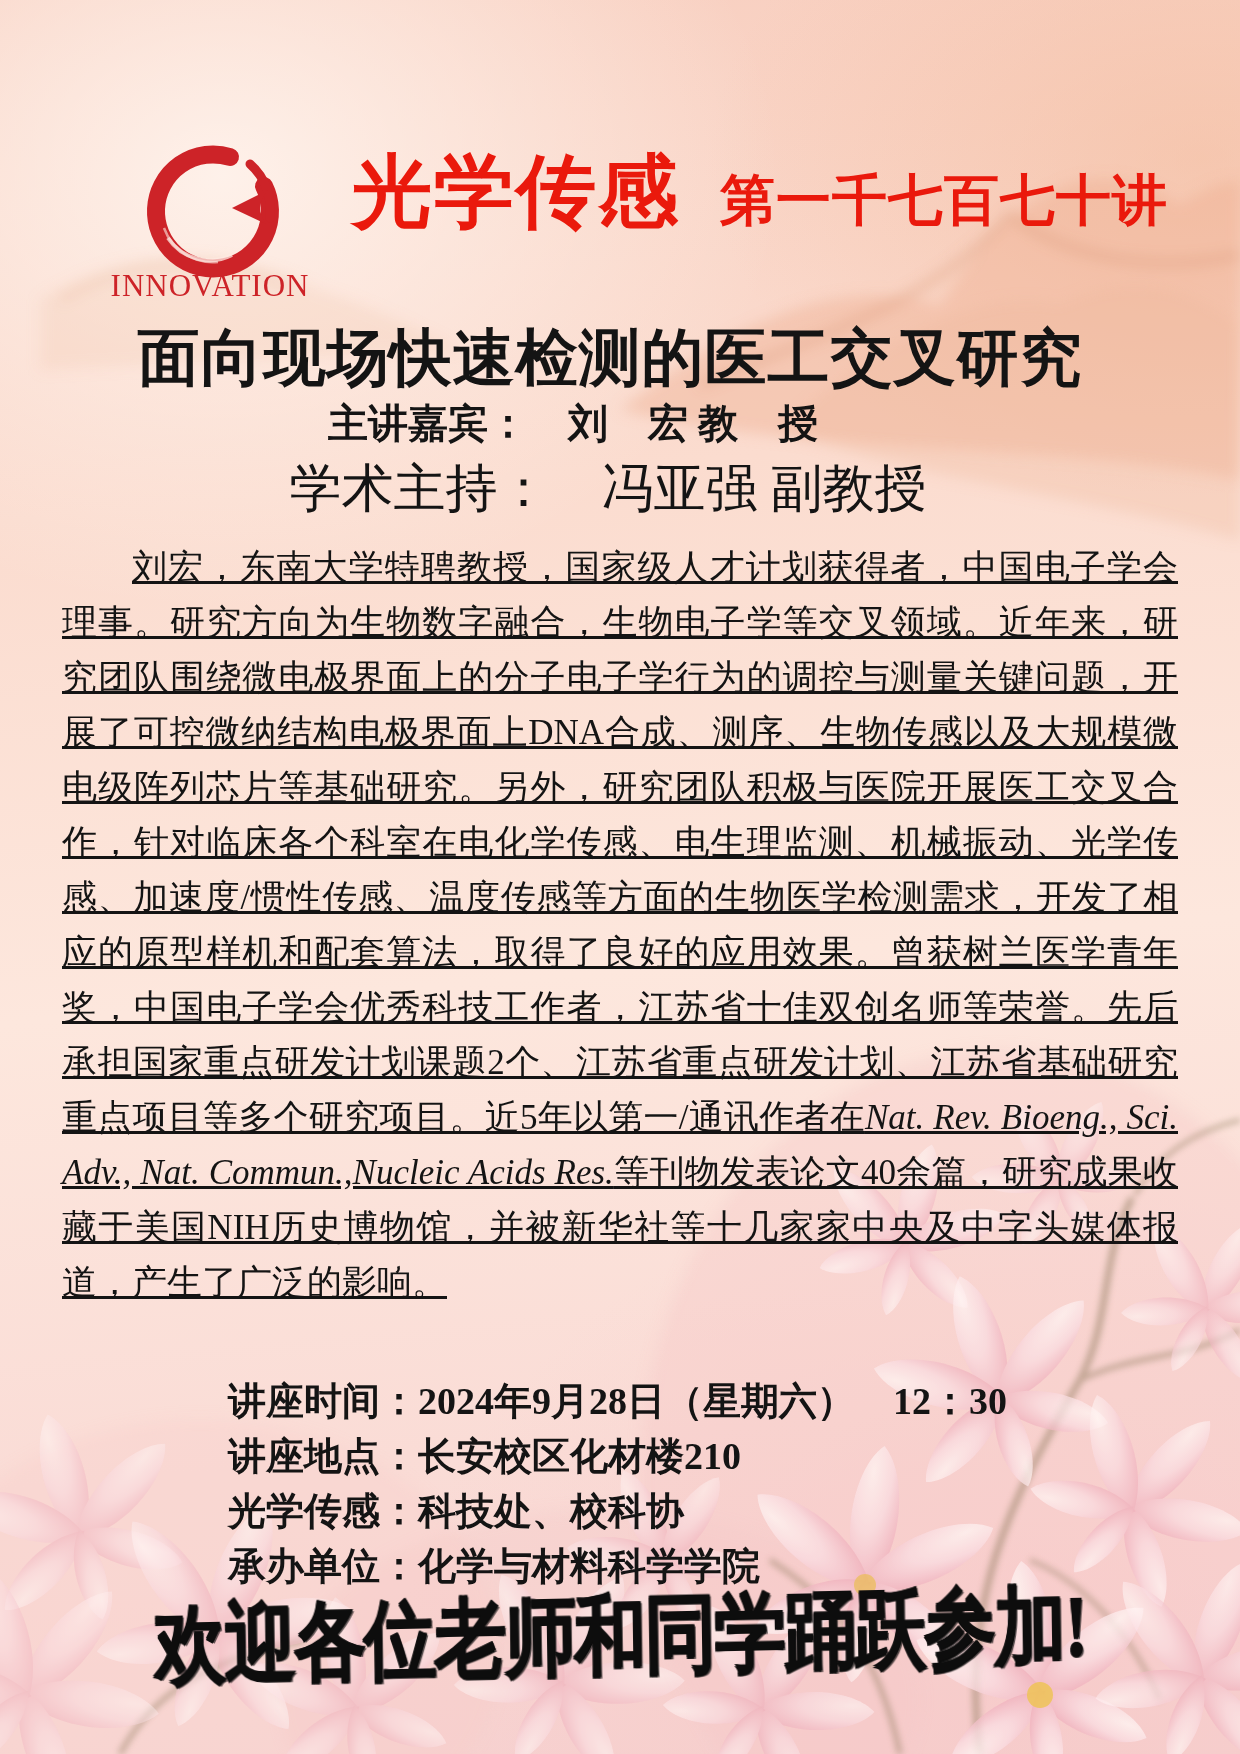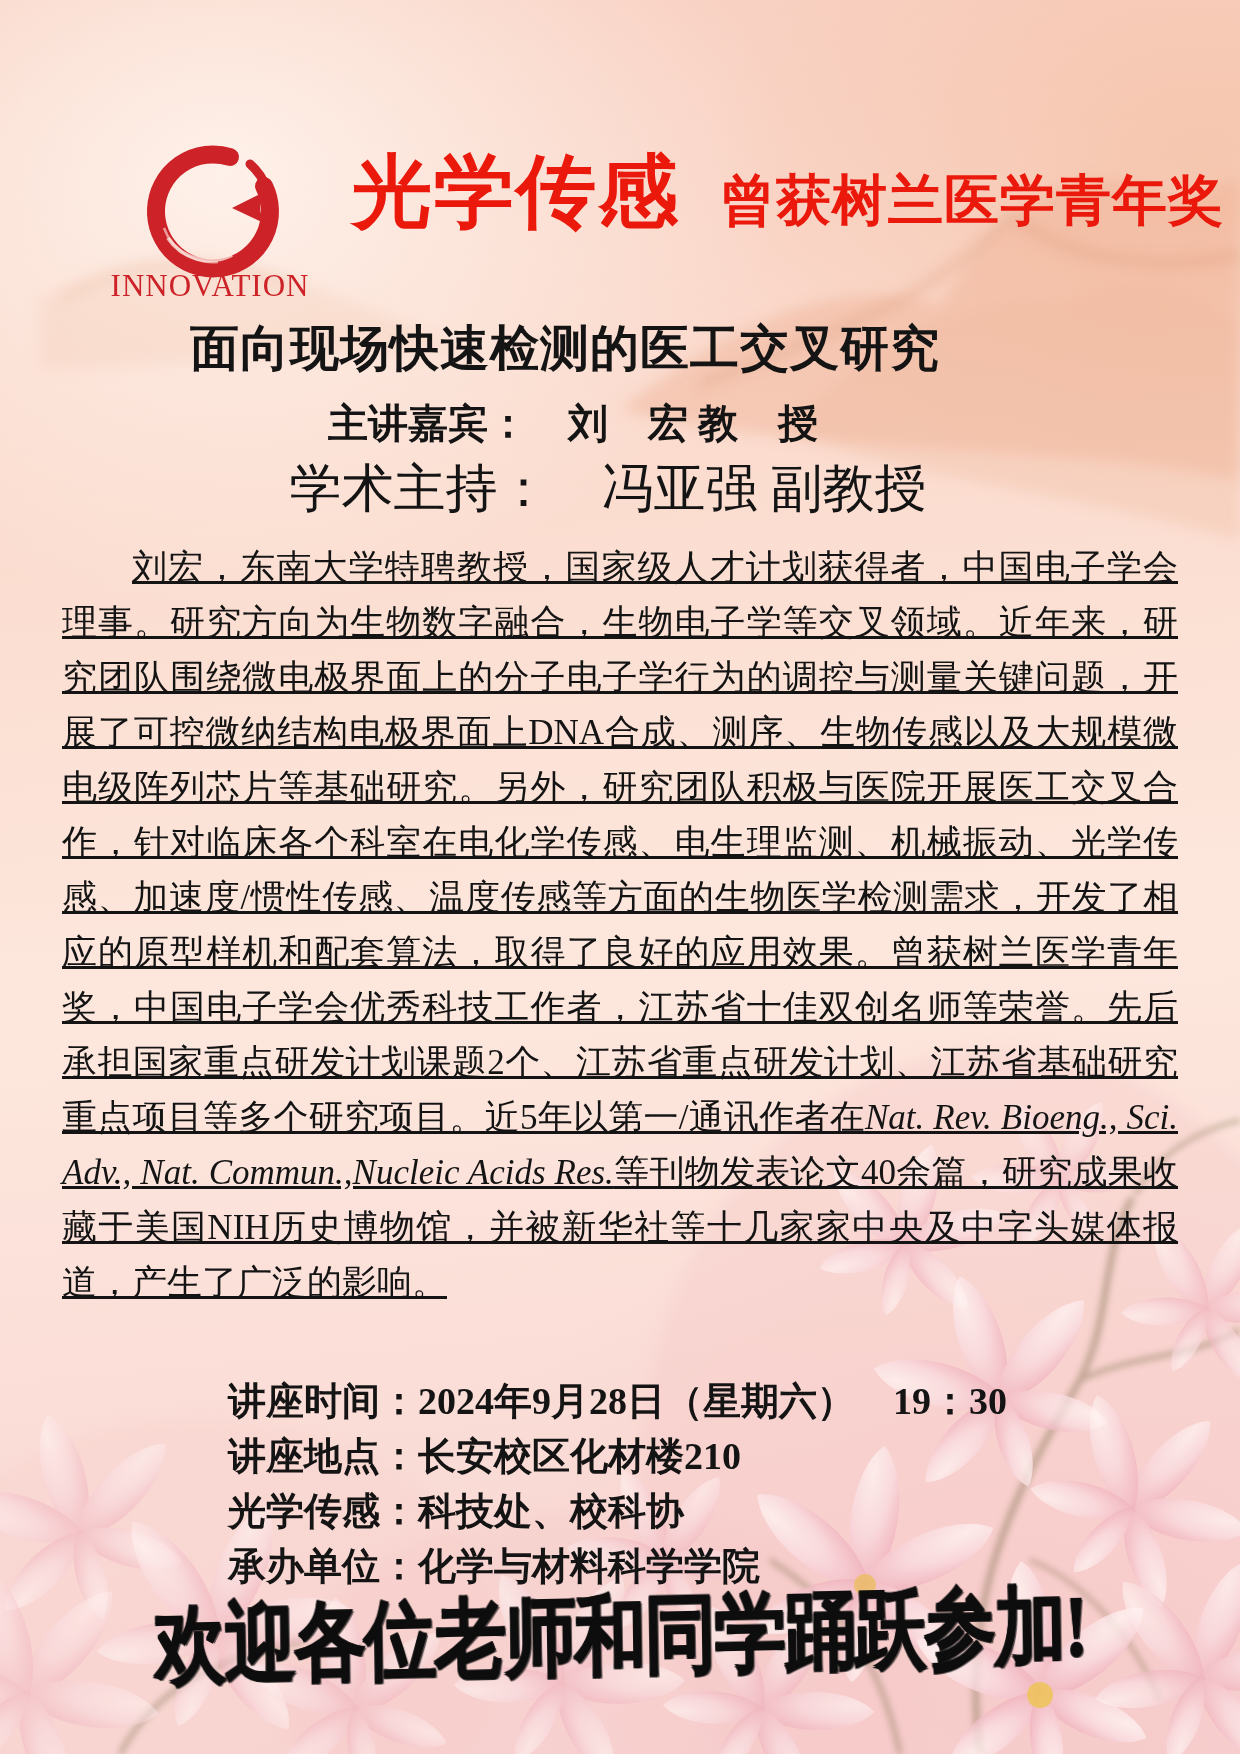--- a/index.html
+++ b/index.html
@@ -28,21 +28,21 @@
   .forum-row{left:352px;top:148px;display:flex;align-items:baseline;white-space:nowrap;}
   .forum-title{
     font-family:"Liberation Sans","DejaVu Sans",sans-serif;
     font-weight:bold;font-size:80px;line-height:1.1;color:#ea190c;letter-spacing:2px;
   }
   .lecture-number{
     font-weight:bold;font-size:55px;color:#ea190c;margin-left:40px;letter-spacing:1px;
   }
 
   .center-col{left:0;top:0;width:1130px;text-align:center;}
-  .main-title{top:316px;font-size:49px;font-weight:bold;letter-spacing:1px;}
+  .main-title{top:316px;font-size:62px;font-weight:bold;letter-spacing:1px;padding-left:45px;}
   .speaker-line{top:396px;font-size:40px;font-weight:bold;padding-left:8px;}
   .host-line{top:454px;font-size:52px;font-weight:normal;margin-left:43px;}
 
   .bio{
     left:62px;top:540px;width:1116px;
     font-size:35px;line-height:55px;
     text-align:justify;text-indent:2em;text-decoration:underline;
   }
   .jrnl{font-style:italic;}
 
@@ -136,31 +136,31 @@
     <path d="M 20,-53 A 57,57 0 1 0 54,-24" fill="none" stroke="#cd2328" stroke-width="18" stroke-linecap="round"></path>
     <path d="M 40,-46 C 56,-32 62,-12 60,8" fill="none" stroke="#cd2328" stroke-width="9" stroke-linecap="round"></path>
     <path d="M 58,-20 L 22,-2 L 56,14 C 48,3 48,-8 58,-20 Z" fill="#cd2328"></path>
     <path d="M -42,28 A 50,50 0 0 0 22,45" fill="none" stroke="#fde9e1" stroke-width="4" opacity="0.75"></path>
     <path d="M -46,18 A 52,52 0 0 0 8,52" fill="none" stroke="#fde9e1" stroke-width="2.5" opacity="0.6"></path>
   </svg>
   <div class="layer brand">INNOVATION</div>
 
   <div class="layer forum-row">
     <span class="forum-title">光学传感</span>
-    <span class="lecture-number">曾获树兰医学青年奖</span>
+    <span class="lecture-number">第一千七百七十讲</span>
   </div>
 
   <div class="layer center-col main-title">面向现场快速检测的医工交叉研究</div>
   <div class="layer center-col speaker-line">主讲嘉宾：　刘　宏 教　授</div>
   <div class="layer center-col host-line">学术主持：　冯亚强 副教授</div>
 
   <div class="layer bio"><span>刘宏，东南大学特聘教授，国家级人才计划获得者，中国电子学会理事。研究方向为生物数字融合，生物电子学等交叉领域。近年来，研究团队围绕微电极界面上的分子电子学行为的调控与测量关键问题，开展了可控微纳结构电极界面上DNA合成、测序、生物传感以及大规模微电级阵列芯片等基础研究。另外，研究团队积极与医院开展医工交叉合作，针对临床各个科室在电化学传感、电生理监测、机械振动、光学传感、加速度/惯性传感、温度传感等方面的生物医学检测需求，开发了相应的原型样机和配套算法，取得了良好的应用效果。曾获树兰医学青年奖，中国电子学会优秀科技工作者，江苏省十佳双创名师等荣誉。先后承担国家重点研发计划课题2个、江苏省重点研发计划、江苏省基础研究重点项目等多个研究项目。近5年以第一/通讯作者在</span><span class="jrnl">Nat. Rev. Bioeng., Sci. Adv., Nat. Commun.,Nucleic Acids Res.</span><span>等刊物发表论文40余篇，研究成果收藏于美国NIH历史博物馆，并被新华社等十几家家中央及中字头媒体报道，产生了广泛的影响。</span></div>
 
   <div class="layer details">
-    <div>讲座时间：2024年9月28日（星期六）　19：30</div>
+    <div>讲座时间：2024年9月28日（星期六）　12：30</div>
     <div>讲座地点：长安校区化材楼210</div>
     <div>光学传感：科技处、校科协</div>
     <div>承办单位：化学与材料科学学院</div>
   </div>
 
   <div class="layer welcome">欢迎各位老师和同学踊跃参加!</div>
 
 </div>
 
 </body></html>

